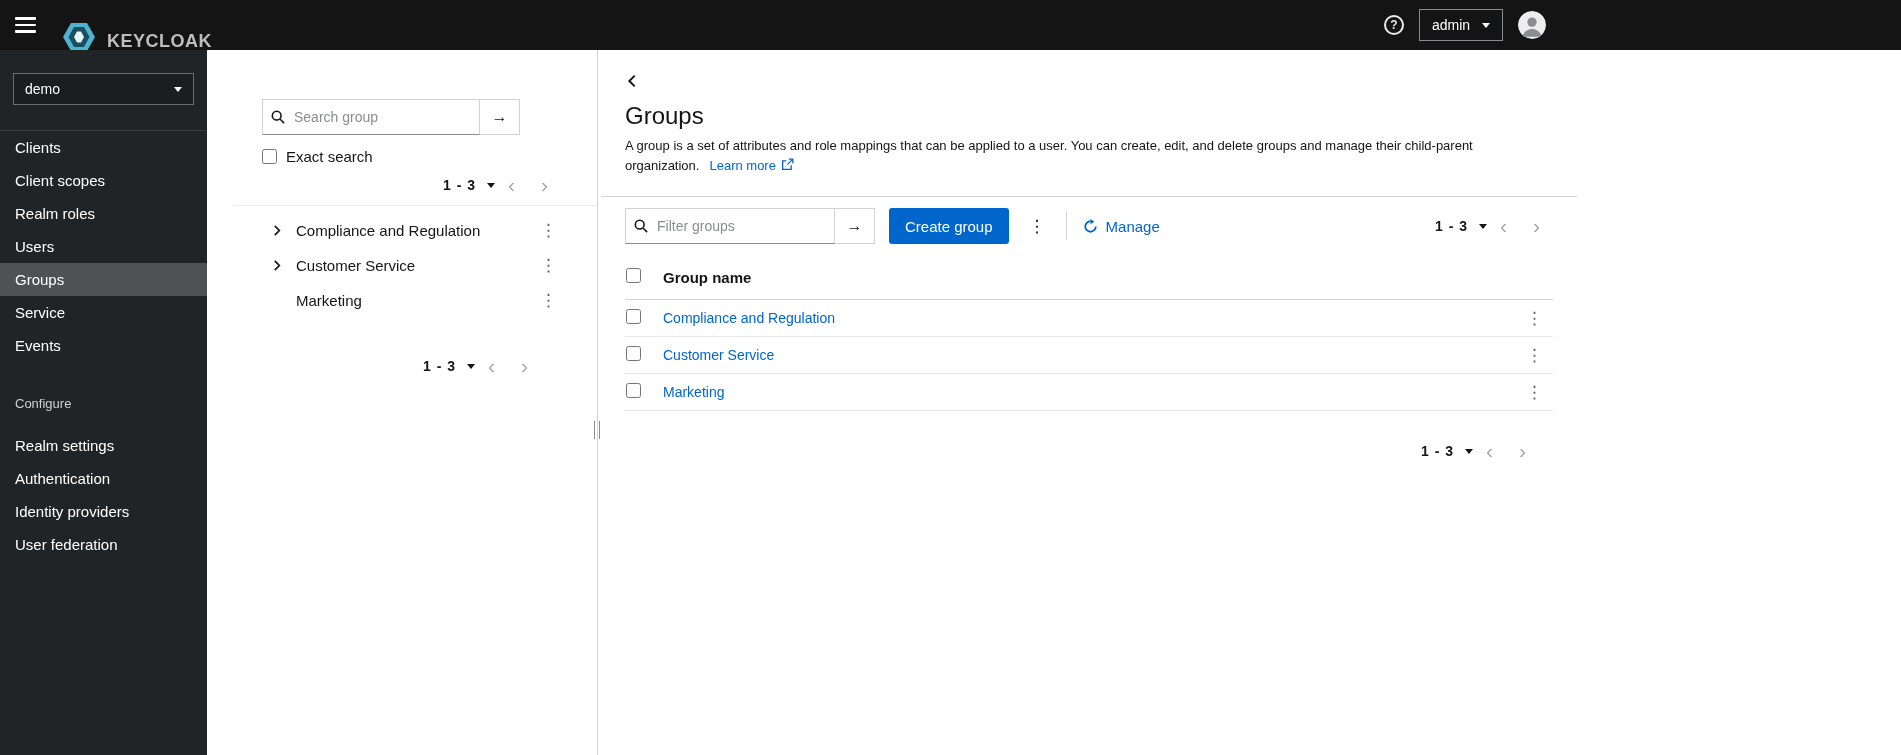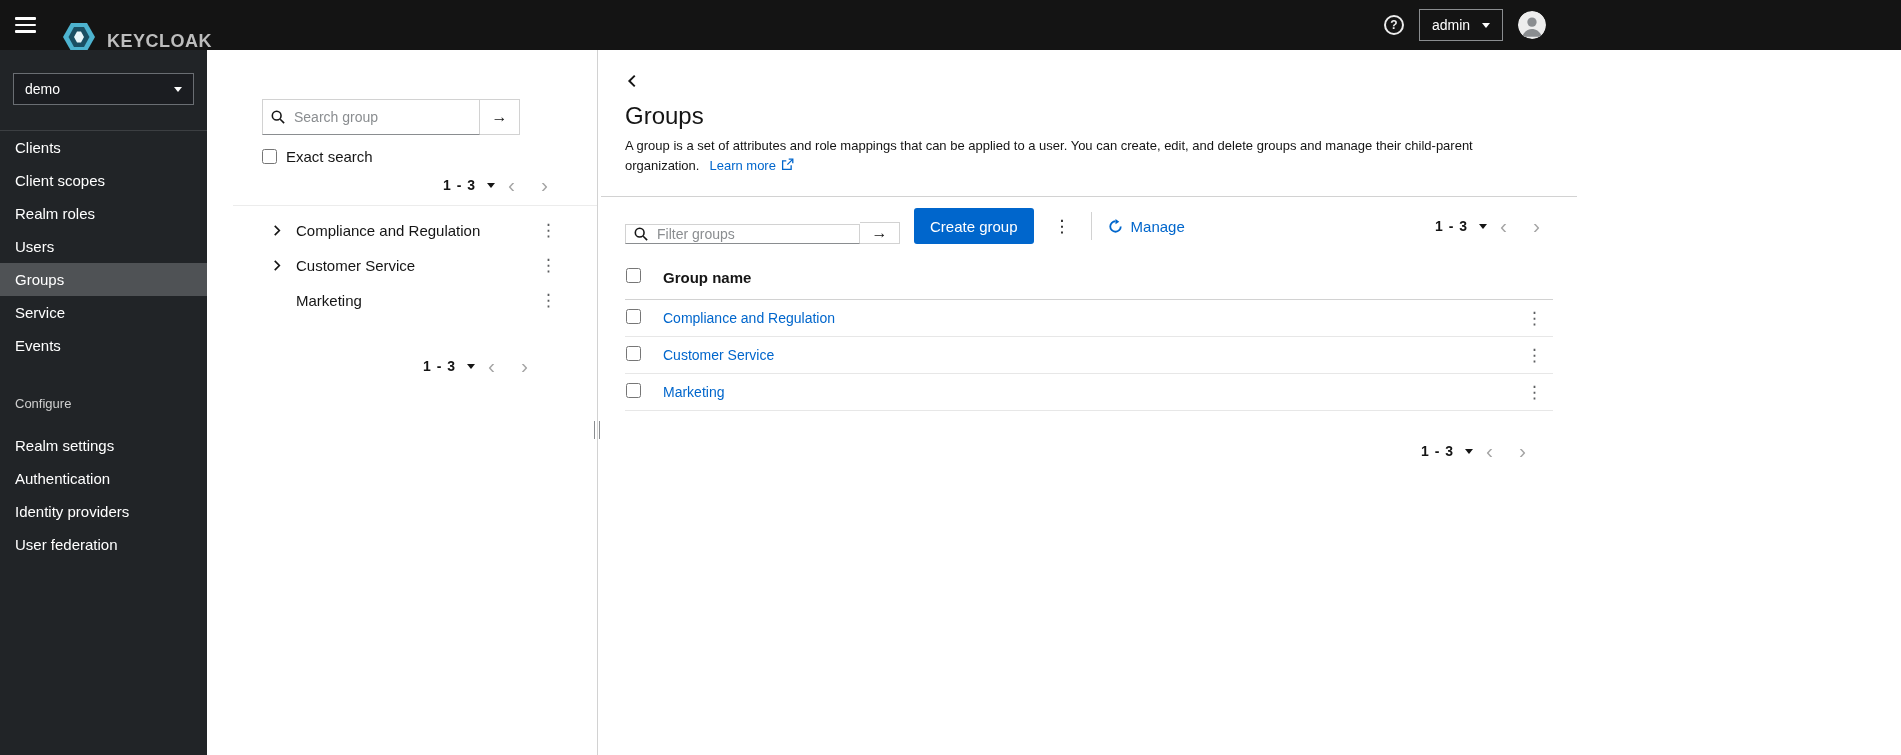--- a/index.html
+++ b/index.html
@@ -99,21 +99,21 @@
   .main { position: absolute; left: 601px; top: 50px; width: 976px; height: 705px; background: #fff; }
   .main-head { padding: 22px 24px 0; }
   .back-btn { width: 22px; height: 18px; cursor: pointer; display: flex; align-items: center; }
   .page-title { margin: 12px 0 0; font-size: 24px; font-weight: 400; line-height: 28px; }
   .description { margin: 6px 0 0; font-size: 13px; line-height: 20px; }
   .learn-more { color: #0066cc; text-decoration: none; cursor: pointer; margin-left: 10px; white-space: nowrap; }
   .learn-more svg { vertical-align: -1px; margin-left: 5px; }
 
   .content-card { border-top: 1px solid #d2d2d2; margin-top: 20px; padding: 11px 24px 0; }
   .toolbar { display: flex; align-items: center; height: 36px; }
-  .filter-group { width: 275px; align-items: flex-end; }
+  .filter-group { width: 250px; }
   .create-btn {
     margin-left: 14px; background: #0066cc; color: #fff; border: none; border-radius: 3px;
     font-size: 15px; font-family: inherit; height: 36px; padding: 0 16px; cursor: pointer;
   }
   .toolbar-kebab { margin-left: 16px; color: #151515; }
   .toolbar-sep { width: 1px; height: 28px; background: #d2d2d2; margin: 0 16px; }
   .refresh { display: flex; align-items: center; gap: 8px; color: #0066cc; font-size: 15px; cursor: pointer; }
   .toolbar-spacer { flex: 1; }
 
   .group-table { width: 100%; border-collapse: collapse; margin-top: 12px; }

